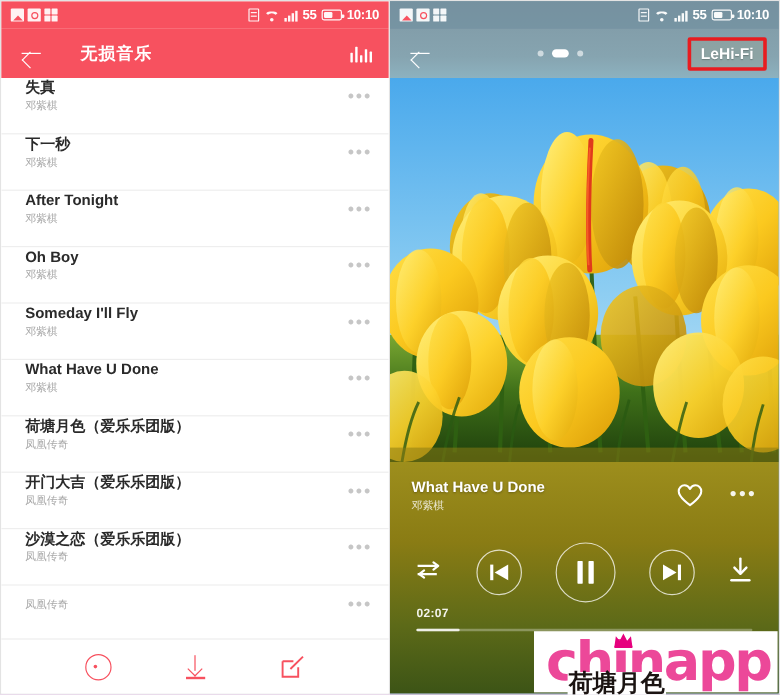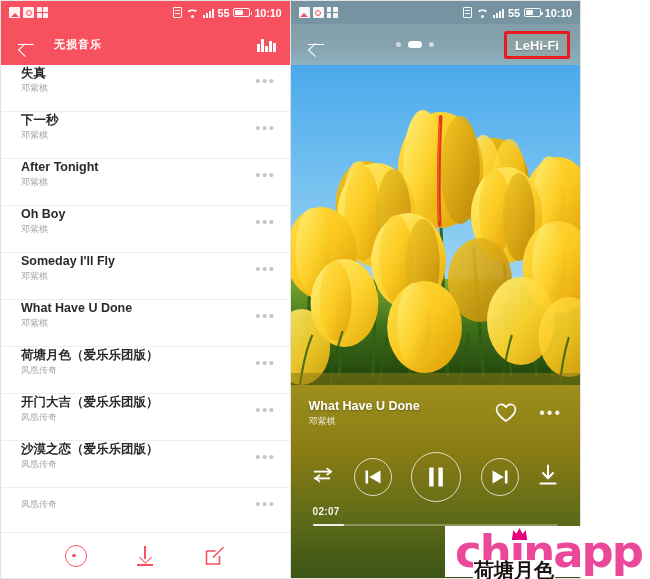--- a/index.html
+++ b/index.html
@@ -9,21 +9,21 @@
   }
   body {
     width: 650px;
     height: 579px;
     font-family: "Liberation Sans", "DejaVu Sans", sans-serif;
     overflow: hidden;
     position: relative;
   }
   .screens {
     display: flex;
-    width: 581px;
+    width: 650px;
     height: 579px;
     background: #d946ef;
   }
 
   
   .phone-left {
     width: 325px;
     height: 579px;
     position: relative;
     background: #fff;
@@ -190,23 +190,23 @@
     position: absolute;
     left: 3px; top: 6.4px;
     width: 9px; height: 9px;
     border-left: 1.6px solid #fff;
     border-bottom: 1.6px solid #fff;
     transform: rotate(45deg);
     transform-origin: left bottom;
   }
   .app-title {
     color: #fff;
-    font-size: 11px;
+    font-size: 14px;
     font-weight: bold;
-    margin-left: 17px;
+    margin-left: 30px;
     letter-spacing: 1px;
   }
   .eq-icon {
     margin-left: auto;
     display: flex;
     align-items: flex-end;
     gap: 1.6px;
     height: 14px;
     cursor: pointer;
   }

